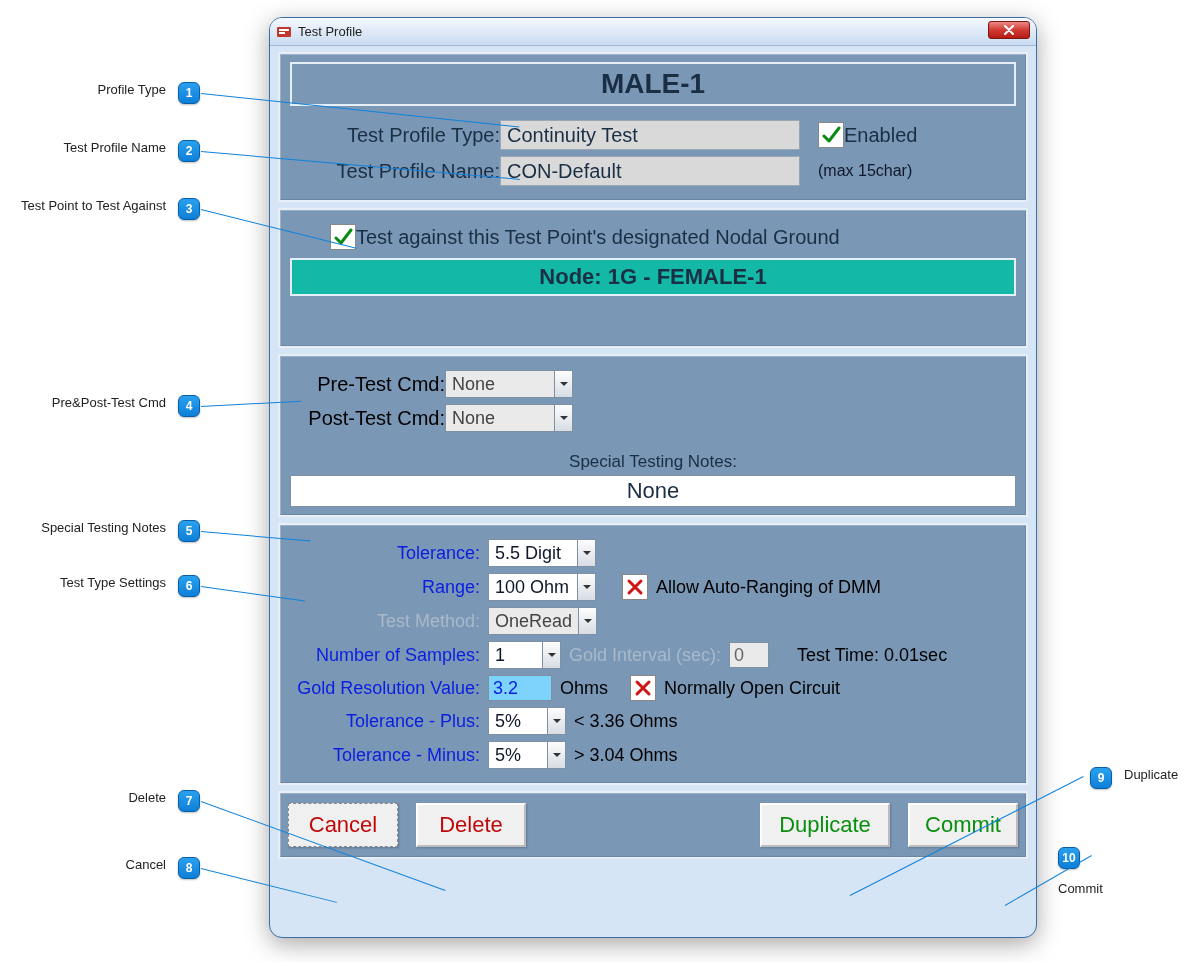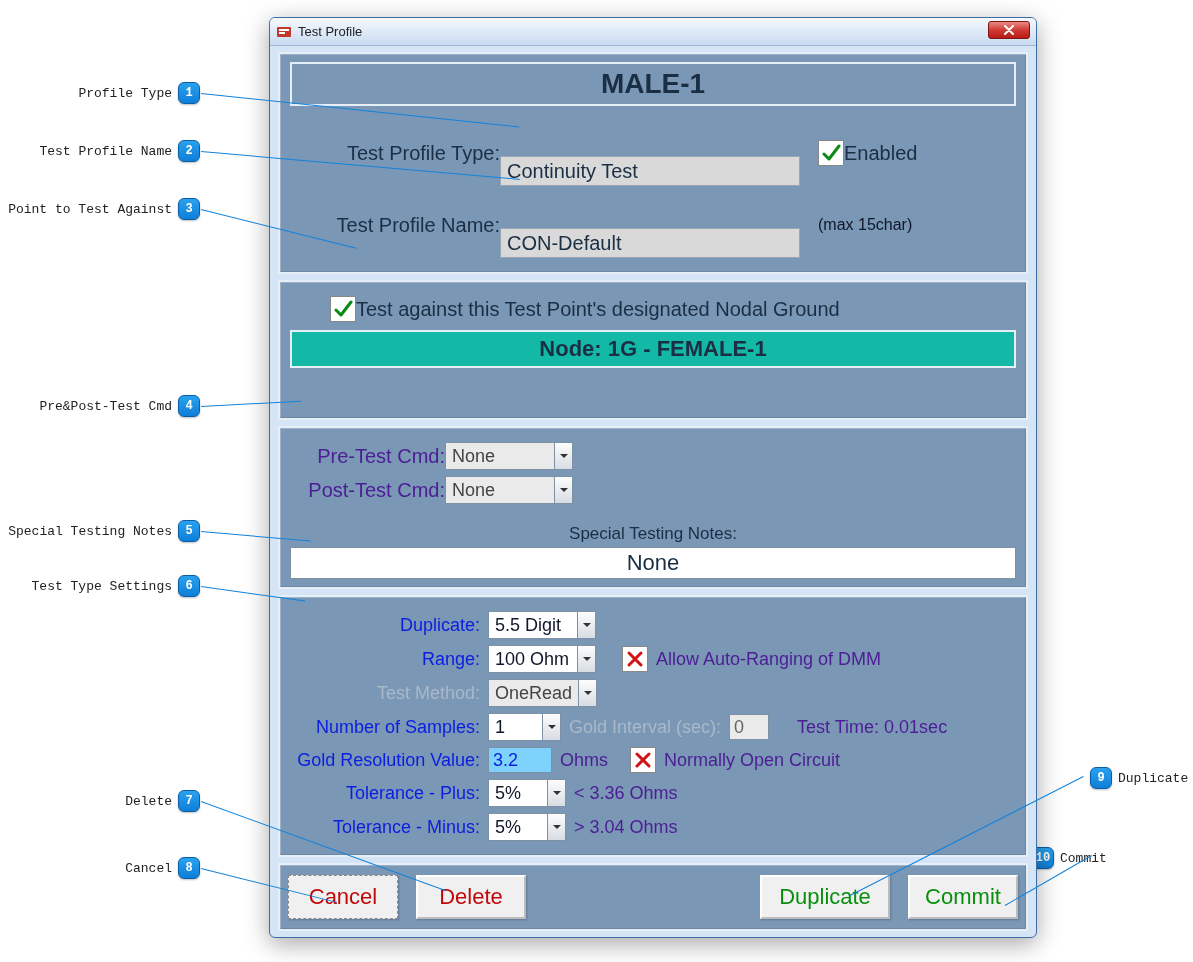--- a/index.html
+++ b/index.html
@@ -8,25 +8,24 @@
     font-family: "Segoe UI", Tahoma, sans-serif;
     background: #fff;
     width: 1193px;
     height: 962px;
     position: relative;
   }
   
   .callout {
     position: absolute;
     display: flex;
-    align-items: center;
-    gap: 6px;
+    align-items: flex-start;
+    gap: 12px;
     font-size: 13px;
     color: #222;
-    font-family: Liberation Mono, monospace;
   }
   .callout.left { justify-content: flex-end; }
   .callout.right { justify-content: flex-start; }
   .callout .num {
     min-width: 22px;
     height: 22px;
     border-radius: 6px;
     background: linear-gradient(180deg,#2aa1ef 0%,#0e7fd8 100%);
     color: #fff;
     font-weight: bold;
@@ -49,21 +48,21 @@
   }
 
   
   .window {
     position: absolute;
     left: 269px;
     top: 17px;
     width: 768px;
     height: 921px;
     border: 1px solid #3b6ea5;
-    border-radius: 6px;
+    border-radius: 13px;
     box-shadow: 0 6px 24px rgba(0,0,0,.35);
     background: #d6e5f5;
     overflow: hidden;
   }
   .titlebar {
     height: 28px;
     background: linear-gradient(180deg,#f5f9fe 0%,#dfeaf8 50%,#c9dbf0 100%);
     border-bottom: 1px solid #9fb7d5;
     display: flex;
     align-items: center;
@@ -108,32 +107,32 @@
     font-weight:bold;
     color:#1a2e44;
     padding:4px 0;
   }
   .row { display:flex; align-items:center; gap:0; margin:6px 0; }
   .lbl {
     font-size:20px;
     color:#1a2e44;
     text-align:right;
   }
-  .lbl.dis { color:#4c1d95; }
+  .lbl.dis { color:#000000; }
   .val-input {
     font-size:20px;
     color:#1a2e44;
     background:#d9d9d9;
     border:1px solid #9aa7b5;
     height:30px;
     padding:0 6px;
     display:flex;
     align-items:center;
   }
-  .val-input.short { width:300px;margin-top:36px; }
+  .val-input.short { width:300px; }
   .combo {
     display:flex;
     align-items:stretch;
     height:28px;
   }
   .combo .c-in {
     background:#fff;
     border:1px solid #7d90a4;
     font-size:18px;
     color:#0f172a;
@@ -165,21 +164,21 @@
     font-size:22px;font-weight:bold;color:#1a2e44;padding:4px 0;margin-top:8px;
   }
   .notes-title{text-align:center;color:#1a2e44;font-size:17px;margin-bottom:3px;}
   .notes-box{
     background:#fff;border:1px solid #7d90a4;text-align:center;
     font-size:22px;color:#1a2e44;padding:2px 0;
   }
   .settings-row{display:flex;align-items:center;gap:8px;margin:6px 0;}
   .settings-row .lab{font-size:18px;color:#0b1ee0;min-width:190px;text-align:right;}
   .settings-row .lab.dis{color:#a9b9c9;}
-  .settings-row .aux{font-size:18px;color:#4c1d95;}
+  .settings-row .aux{font-size:18px;color:#000000;}
   .settings-row .aux.dis{color:#a9b9c9;}
   .smallin{
     background:#eaeaea;border:1px solid #7d90a4;font-size:18px;color:#666;
     height:26px;width:40px;padding:0 4px;display:flex;align-items:center;
   }
   .smallin.white{background:#7dd3fc;color:#0b1ee0;}
   .btnbar{display:flex;gap:18px;padding:10px 8px;}
   .btnbar .spacer{flex:1;}
   .bigbtn{
     min-width:110px;height:44px;background:#f0f0f0;border:2px solid #bcbcbc;
@@ -225,21 +224,21 @@
 </div>
 <div class="callout left" style="left:90px;top:857px;width:110px">
   <span class="txt">Cancel</span>
   <span class="num">8</span>
 </div>
 
 <div class="callout right" style="left:1090px;top:767px;">
   <span class="num">9</span>
   <span class="txt">Duplicate</span>
 </div>
-<div class="callout right" style="left:1032px;top:847px;">
+<div class="callout right" style="left:1058px;top:847px;flex-direction:column;">
   <span class="num">10</span>
   <span class="txt">Commit</span>
 </div>
 
 <div class="line" style="left:201px;top:93px;width:320px;transform:rotate(6deg);"></div>
 <div class="line" style="left:201px;top:151px;width:320px;transform:rotate(5deg);"></div>
 <div class="line" style="left:201px;top:209px;width:160px;transform:rotate(14deg);"></div>
 <div class="line" style="left:201px;top:406px;width:100px;transform:rotate(-3deg);"></div>
 <div class="line" style="left:201px;top:531px;width:110px;transform:rotate(5deg);"></div>
 <div class="line" style="left:201px;top:586px;width:105px;transform:rotate(8deg);"></div>
@@ -317,21 +316,21 @@
           <div class="c-btn"></div>
         </div>
       </div>
       <div style="height:14px"></div>
       <div class="notes-title">Special Testing Notes:</div>
       <div class="notes-box">None</div>
     </div>
 
     <div class="panel pad">
       <div class="settings-row">
-        <div class="lab">Duplicate:</div>
+        <div class="lab">Tolerance:</div>
         <div class="combo">
           <div class="c-in">5.5 Digit</div>
           <div class="c-btn"></div>
         </div>
       </div>
       <div class="settings-row">
         <div class="lab">Range:</div>
         <div class="combo">
           <div class="c-in">100 Ohm</div>
           <div class="c-btn"></div>

